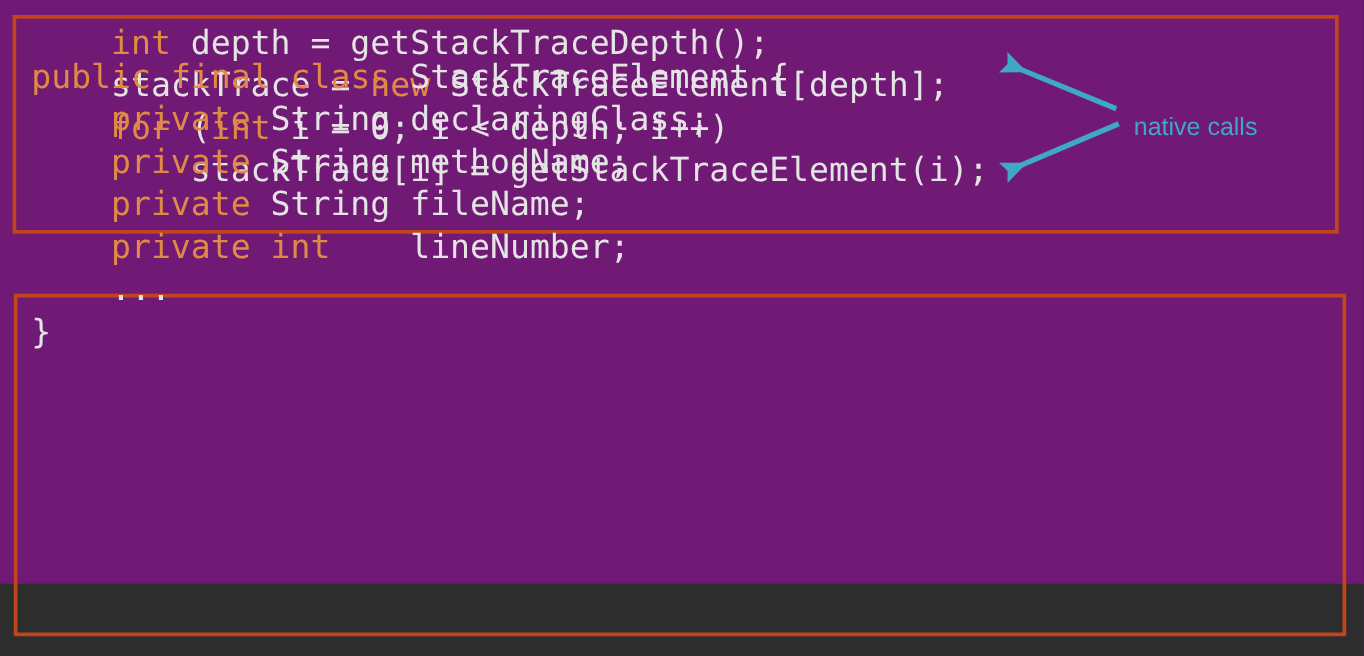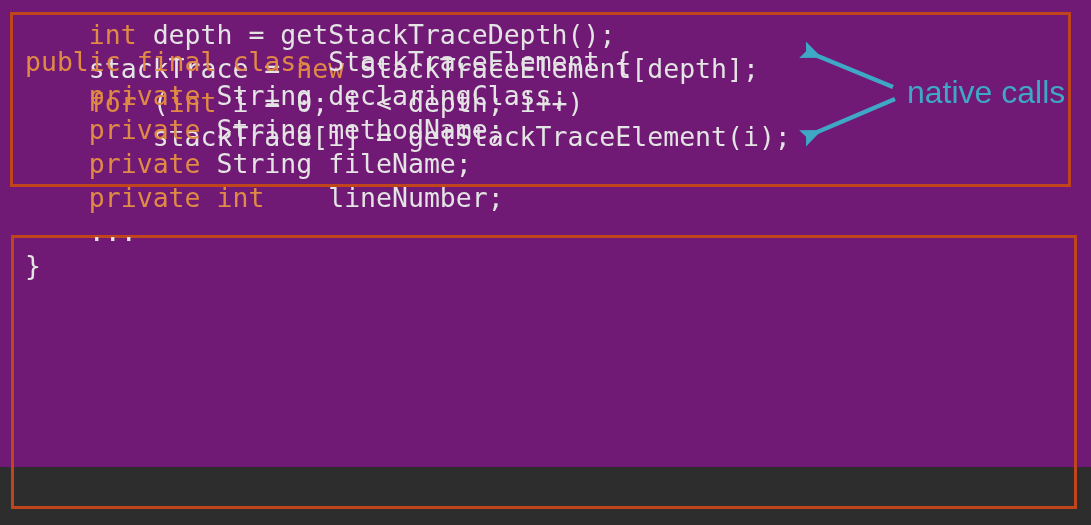--- a/index.html
+++ b/index.html
@@ -59,24 +59,25 @@
   }
   .kw {
     color: #e08a45;
   }
   .pl {
     color: #e4e4e4;
   }
   .annotation-label {
     position: absolute;
     font-family: "Liberation Sans", sans-serif;
-    font-size: 32px;
+    font-size: 20px;
     line-height: 30px;
     color: #3ea8c6;
     white-space: nowrap;
+    margin-top: 10px;
   }
   #native-calls-label {
     left: 907px;
     top: 77px;
   }
   #arrows-svg {
     position: absolute;
     left: 790px;
     top: 30px;
     width: 130px;

